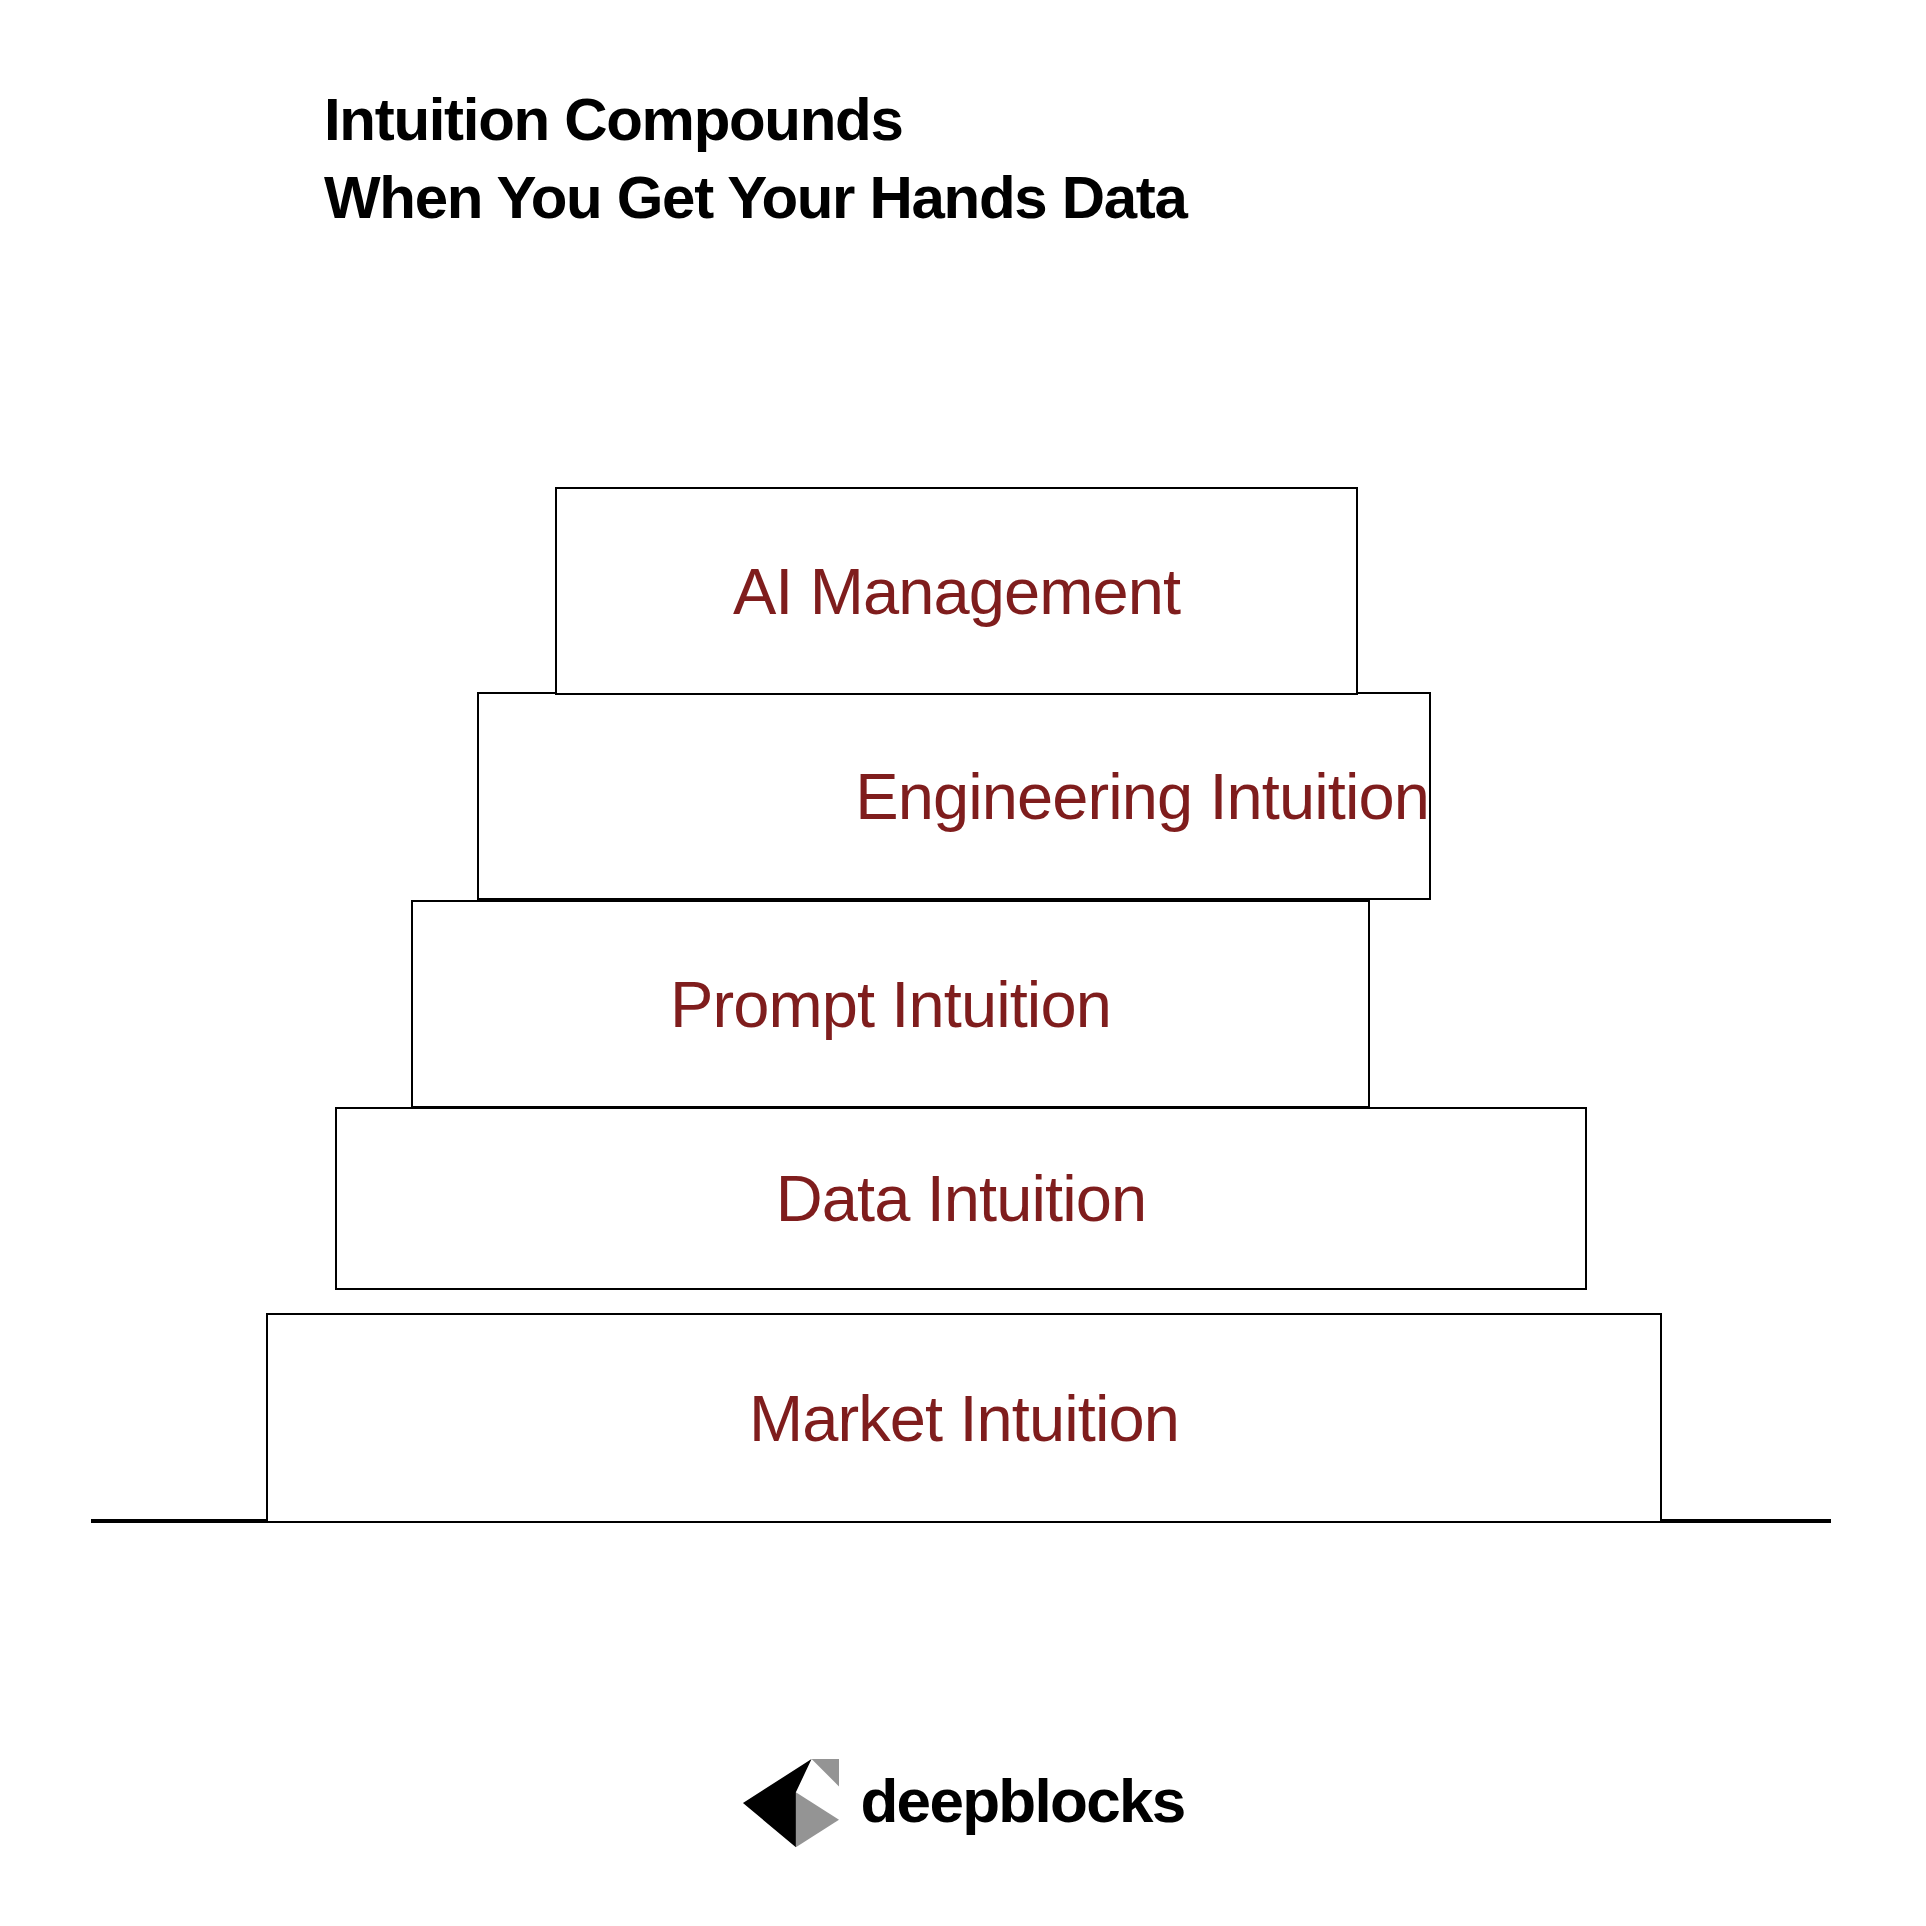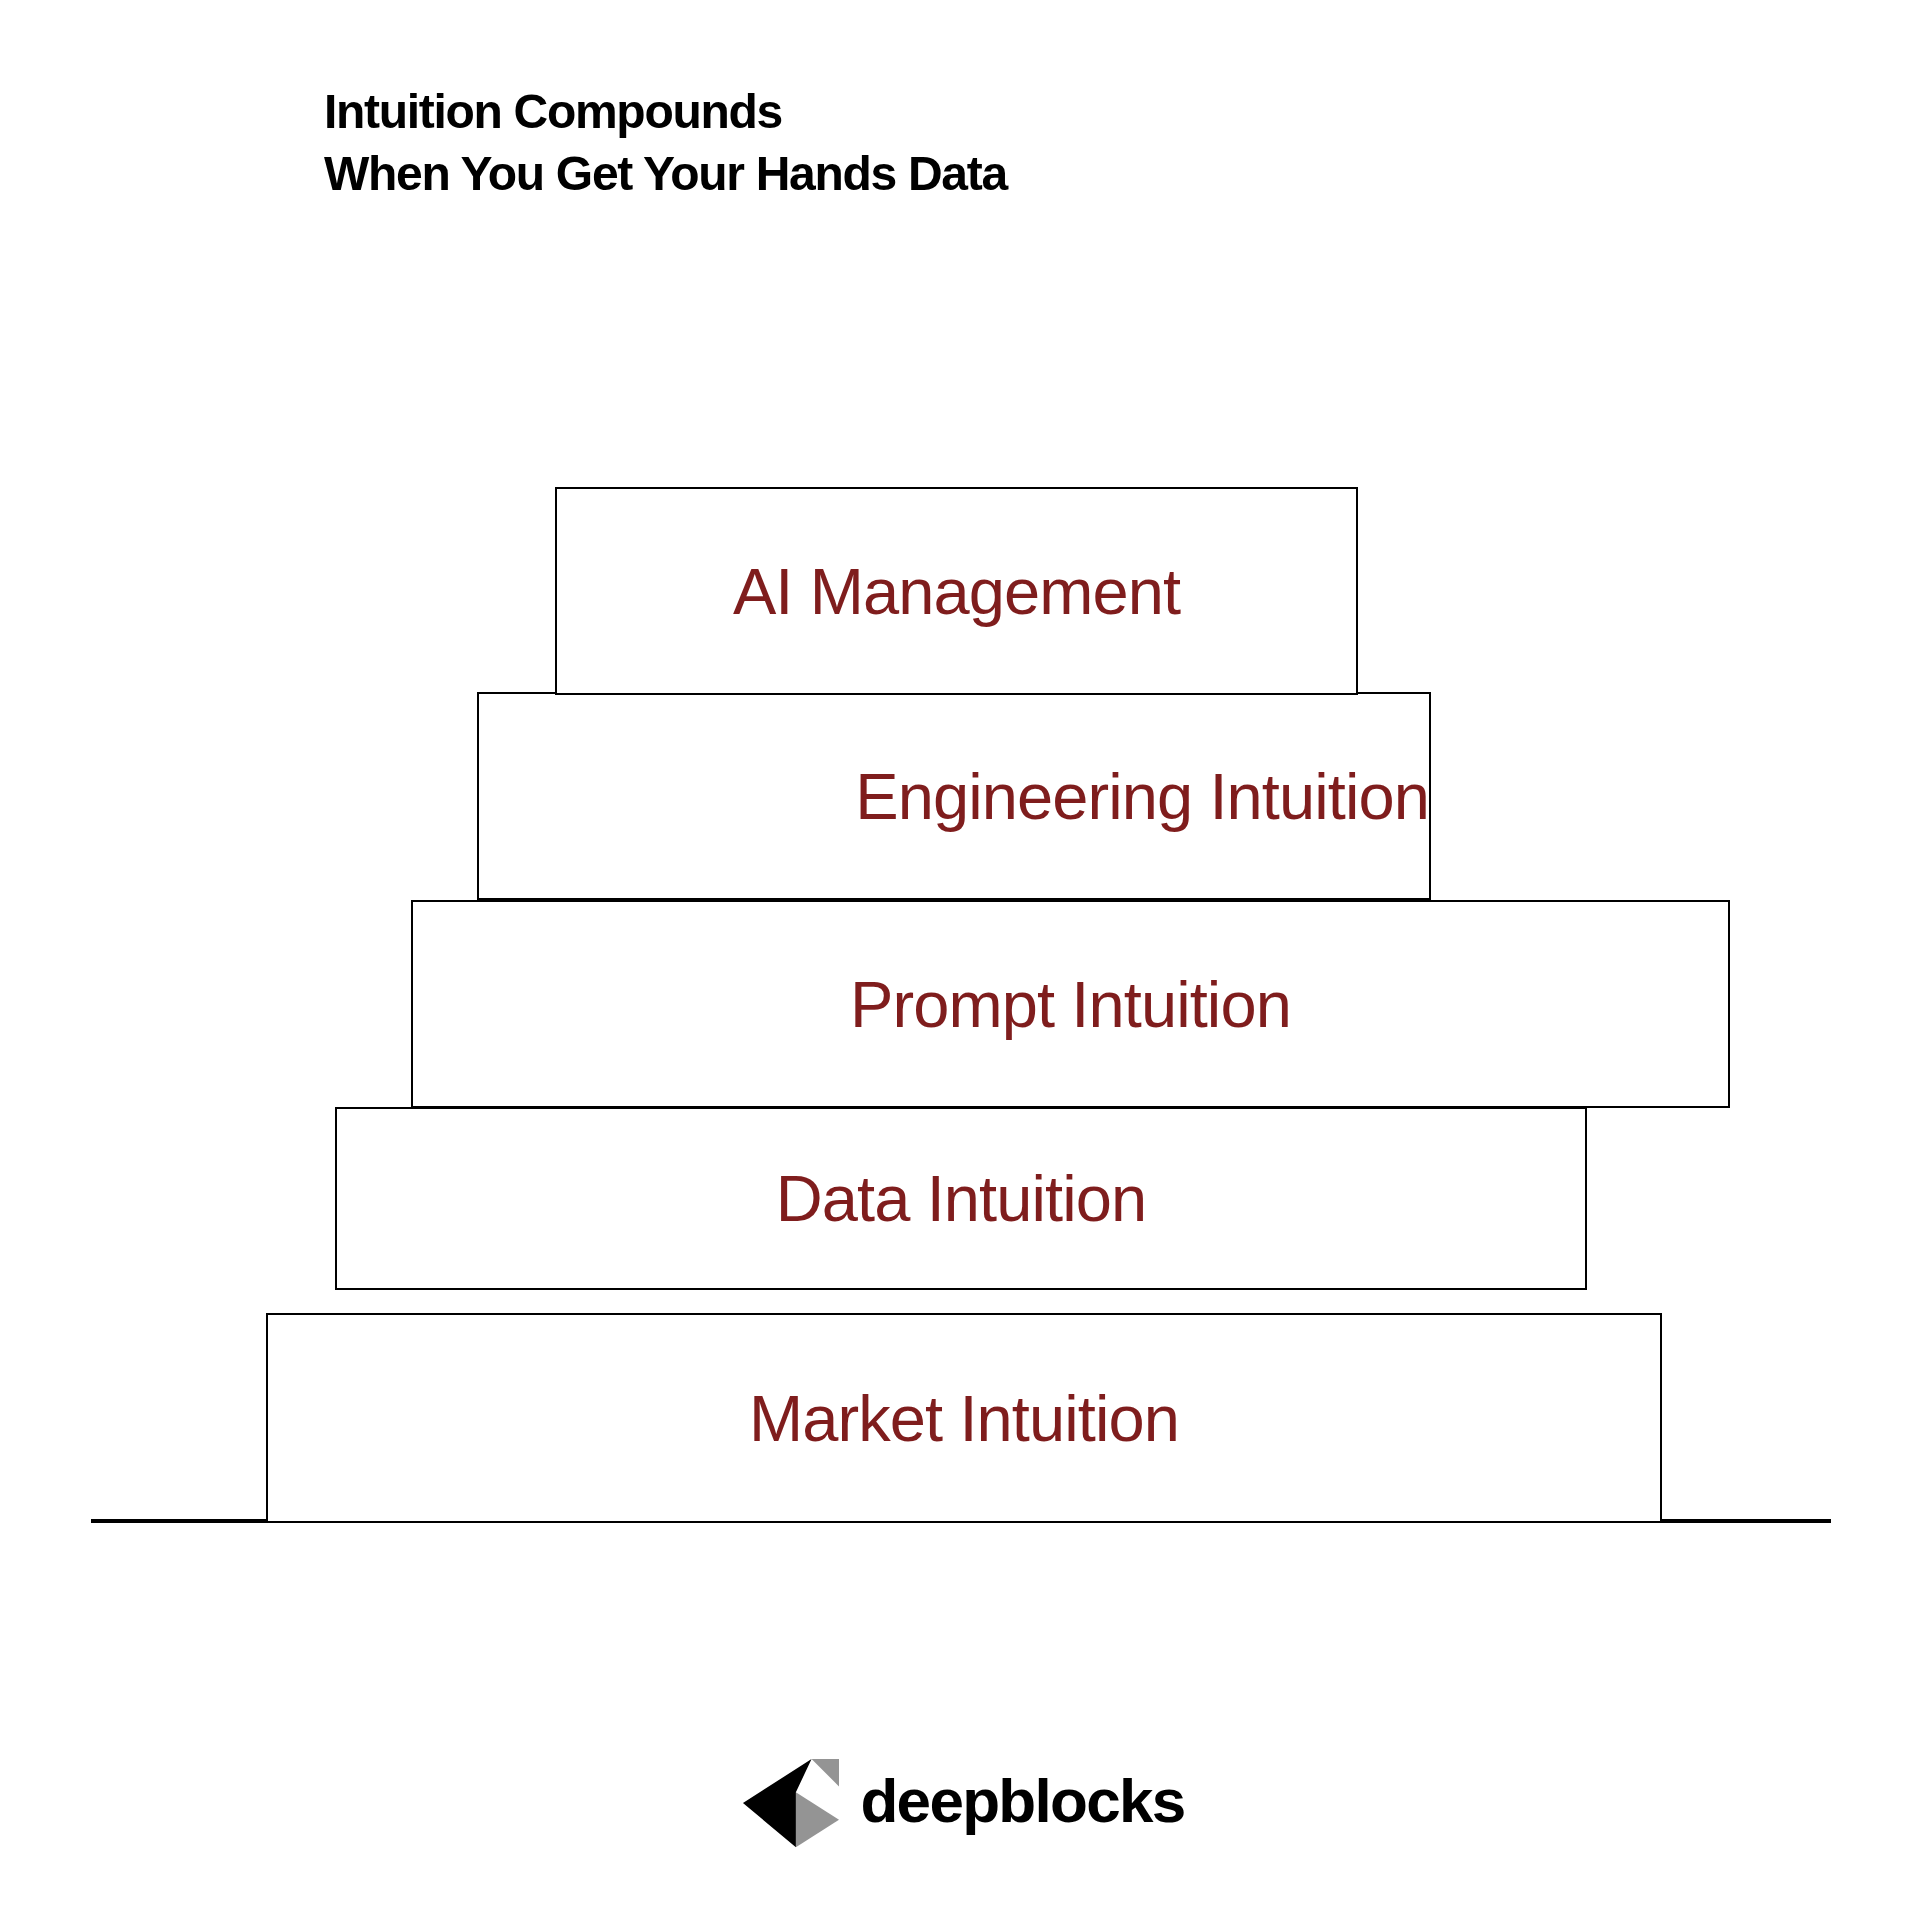--- a/index.html
+++ b/index.html
@@ -19,21 +19,21 @@
   
   #title-block {
     position: absolute;
     left: 324px;
     top: 81px;
     width: 1329px;
   }
   .title-line {
     font-family: "Liberation Sans", sans-serif;
     font-weight: 700;
-    font-size: 48px;
+    font-size: 60px;
     line-height: 1.30;
     letter-spacing: -1.3px;
     color: #000000;
     white-space: nowrap;
   }
 
   
   #pyramid {
     position: absolute;
     left: 0;
@@ -56,21 +56,21 @@
     font-size: 65px;
     letter-spacing: -0.9px;
     color: #7f1d1d;
     white-space: nowrap;
     line-height: 1;
   }
 
   
   #tier-0 { left: 555px;  top: 487px;  width: 803px; height: 208px; z-index: 5; }
   #tier-1 { left: 477px;  top: 692px; width: 954px; height: 208px; z-index: 4; justify-content: flex-end; }
-  #tier-2 { left: 411px;  top: 900px; width: 1319px; height: 208px; z-index: 3; }
+  #tier-2 { left: 411px;  top: 900px; width: 959px; height: 208px; z-index: 3; }
   #tier-3 { left: 335px;  top: 1107px; width: 1252px; height: 183px; z-index: 2; }
   #tier-4 { left: 266px;  top: 1313px; width: 1396px; height: 210px; z-index: 1; justify-content: center; }
 
   
   #ground-line {
     position: absolute;
     left: 91px;
     top: 1519px;
     width: 1740px;
     height: 3.5px;

